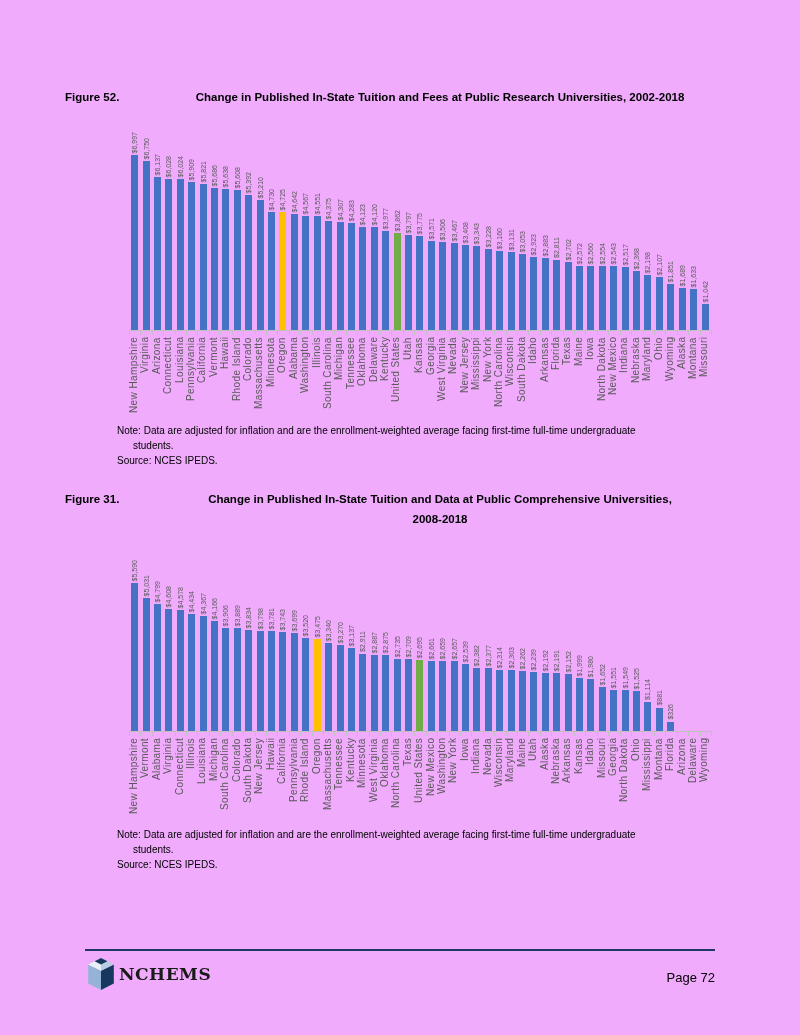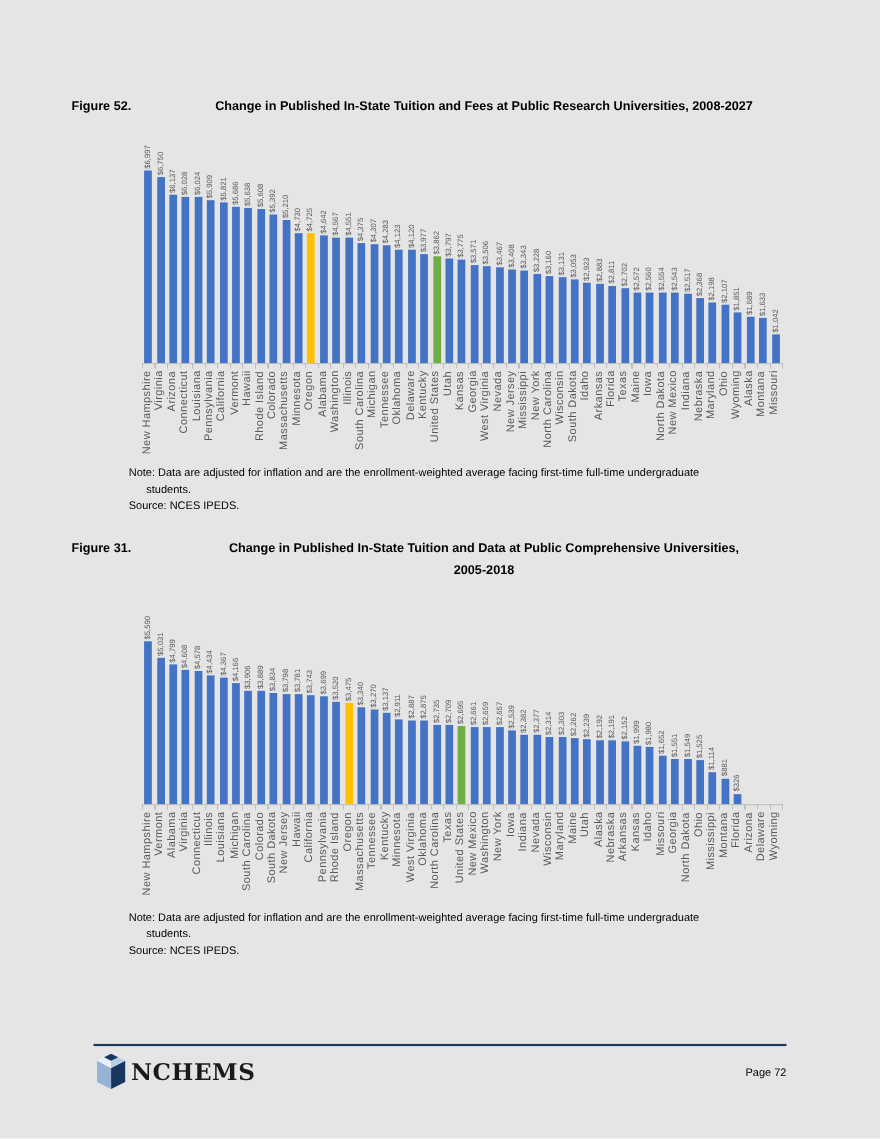--- a/index.html
+++ b/index.html
@@ -1,16 +1,16 @@
 <!DOCTYPE html>
 <html><head>
 <meta charset="utf-8">
 <style>
   html,body{margin:0;padding:0;background:#ffffff;}
-  .page{position:relative;width:800px;height:1035px;background:#e5e5e5;overflow:hidden;
+  .page{position:relative;width:800px;height:1035px;background:#f0abfc;overflow:hidden;
         font-family:"Liberation Sans",sans-serif;color:#000;}
 
   
   .fig-title{position:absolute;left:65px;width:672px;display:flex;
              font-weight:bold;font-size:11.5px;line-height:15px;color:#000;}
   .fig-title .fig-label{flex:0 0 78px;}
   .fig-title .fig-text{flex:1;text-align:center;}
   #fig52-title{top:90px;}
   #fig53-title{top:489px;line-height:20px;}
 
@@ -37,31 +37,31 @@
   .note{position:absolute;left:117px;width:600px;font-size:10px;line-height:15px;color:#000;}
   #fig52-note{top:423px;}
   #fig53-note{top:827px;}
   .note .indent{padding-left:16px;}
 
   
   .footer-rule{position:absolute;left:85px;top:949px;width:630px;height:2px;background:#1F3864;}
   .logo{position:absolute;left:86px;top:958px;display:flex;align-items:center;}
   .logo svg{display:block;}
   .logo-text{font-family:"DejaVu Serif","Liberation Serif",serif;font-weight:bold;
-             font-size:21px;letter-spacing:0.5px;color:#1a1a1a;margin-left:3px;}
-  .page-num{position:absolute;left:640px;top:970px;width:75px;text-align:right;font-size:10px;color:#000;}
+             font-size:17px;letter-spacing:0.5px;color:#1a1a1a;margin-left:3px;}
+  .page-num{position:absolute;left:640px;top:970px;width:75px;text-align:right;font-size:13px;color:#000;}
 </style>
 </head>
 <body>
 
 <div class="page">
 
   <div class="fig-title" id="fig52-title">
     <span class="fig-label">Figure 52.</span>
-    <span class="fig-text">Change in Published In-State Tuition and Fees at Public Research Universities, 2008-2027</span>
+    <span class="fig-text">Change in Published In-State Tuition and Fees at Public Research Universities, 2002-2018</span>
   </div>
 
   <div class="chart" id="fig52-chart">
     <div class="plot">
         <div class="col">
           <span class="vlabel">$6,997</span>
           <div class="bar" style="height: 175px; background: rgb(68, 114, 196);"></div>
         </div>
         <div class="col">
           <span class="vlabel">$6,750</span>
@@ -323,21 +323,21 @@
   <div class="note" id="fig52-note">
     <div>Note: Data are adjusted for inflation and are the enrollment-weighted average facing first-time full-time undergraduate</div>
     <div class="indent">students.</div>
     <div>Source: NCES IPEDS.</div>
   </div>
 
   <div class="fig-title" id="fig53-title">
     <span class="fig-label">Figure 31.</span>
     <span class="fig-text">
       <span>Change in Published In-State Tuition and Data at Public Comprehensive Universities,</span><br>
-      <span>2005-2018</span>
+      <span>2008-2018</span>
     </span>
   </div>
 
   <div class="chart" id="fig53-chart">
     <div class="plot">
         <div class="col">
           <span class="vlabel">$5,590</span>
           <div class="bar" style="height: 148px; background: rgb(68, 114, 196);"></div>
         </div>
         <div class="col">

